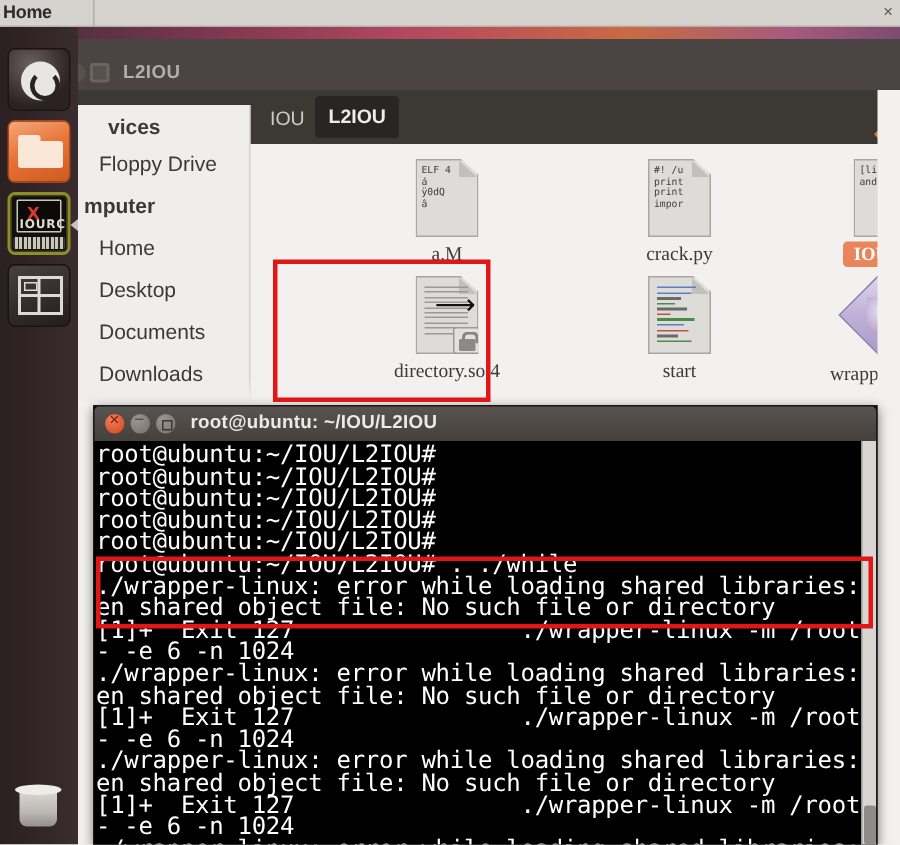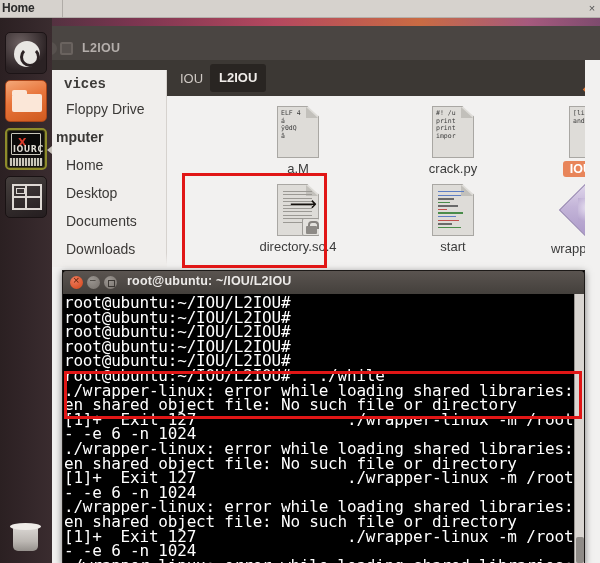--- a/index.html
+++ b/index.html
@@ -204,21 +204,21 @@
 
   .file-area {
     position: absolute; left: 0; top: 36px; width: 548px; height: 467px;
     background: #f2f1f0;
   }
   .file-item {
     position: absolute; width: 120px; text-align: center;
   }
   .file-label {
     font-size: 13px; color: #3b3b3b; margin-top: 3px;
-    white-space: nowrap; overflow: visible;
+    white-space: nowrap; overflow: visible; font-family: Liberation Serif, serif;
   }
   .file-label.sel {
     background: #e8855a; color: #fff; border-radius: 3px;
     display: inline-block; padding: 1px 7px; font-size: 12.5px;
     font-weight: bold;
   }
   .doc-icon {
     position: relative; width: 42px; height: 52px; margin: 0 auto;
     background: #dedcd8;
     border: 1px solid #a9a7a3;
@@ -275,22 +275,22 @@
   }
 
   
   .places {
     position: absolute; left: 52px; top: 52px; width: 115px; height: 197px;
     background: #f0eeec;
     border-right: 1px solid #d6d2ce;
     z-index: 30;
   }
   .places-header {
-    position: absolute; left: 12px; top: 6px; width: 115px;
-    font-size: 14px; font-weight: bold; color: #3d3b39; padding-left: 0; font-family: Liberation Mono, monospace;
+    position: absolute; left: 0; top: 6px; width: 115px;
+    font-size: 14px; font-weight: bold; color: #3d3b39; padding-left: 20px;
   }
   .places-item {
     position: absolute; left: 0; width: 115px; height: 26px;
     line-height: 26px; font-size: 14px; color: #3b3937;
     padding-left: 14px;
   }
   .places-item.head { font-weight: bold; padding-left: 4px; }
   .places-fade {
     position: absolute; left: 0; bottom: 0; width: 115px; height: 14px;
     background: linear-gradient(180deg,rgba(240,238,236,0) 0%,#f0eeec 80%);

